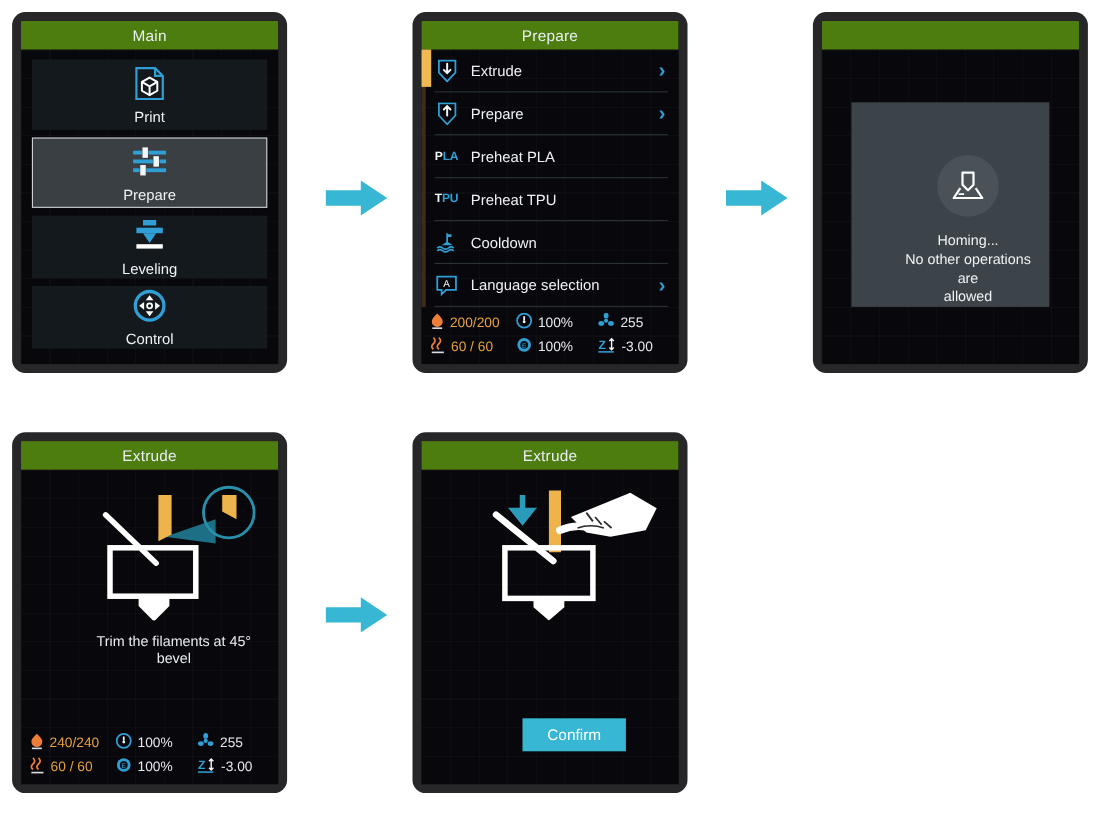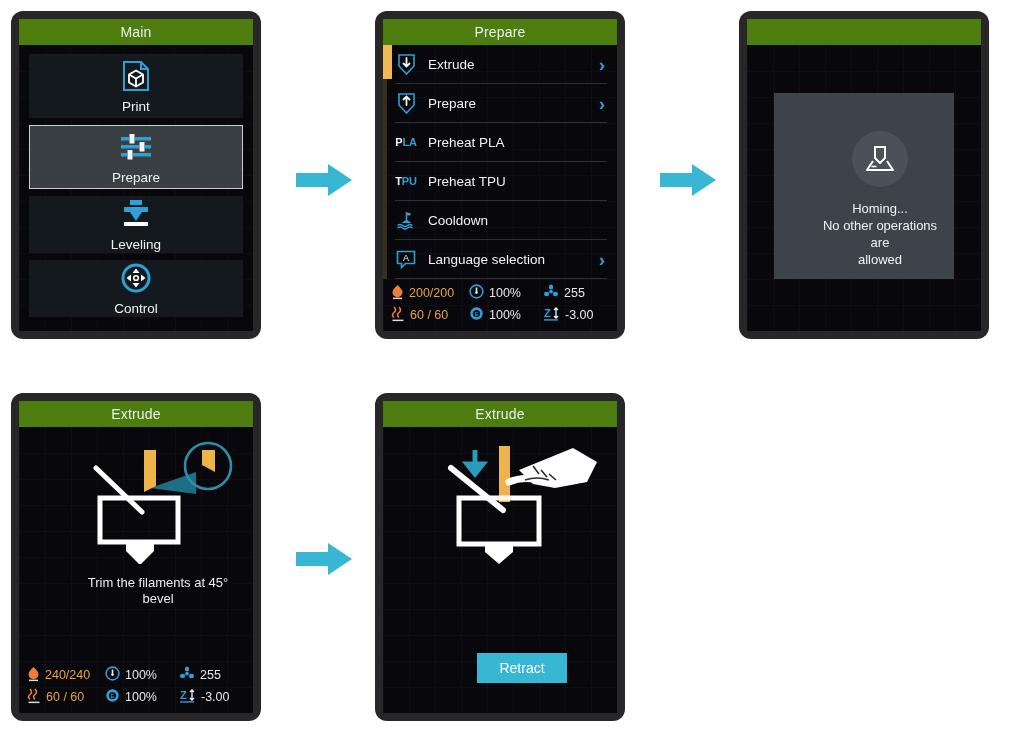--- a/index.html
+++ b/index.html
@@ -125,21 +125,21 @@
     font-size:14px;
     padding:7px 22px;
     border:none;
     cursor:pointer;
   }
 
   
   .homecard{
     position:absolute;left:27px;right:27px;top:48px;bottom:52px;
     background:#3c4449;
-    display:flex;flex-direction:column;align-items:center;justify-content:flex-start;
+    display:flex;flex-direction:column;align-items:center;justify-content:flex-end;
     padding-top:38px;box-sizing:border-box;padding-left:32px;
   }
   .homecircle{
     width:56px;height:56px;border-radius:50%;
     background:#4a5257;
     display:flex;align-items:center;justify-content:center;
   }
   .hometext{color:#eef2f5;font-size:13px;text-align:center;line-height:1.3;margin-top:14px;padding:0 8px;}
 
   
@@ -502,19 +502,19 @@
               <path d="M72 46 q14 -6 28 -2 q10 3 16 1" stroke="#ffffff" stroke-width="7" fill="none" stroke-linecap="round"></path>
               <path d="M96 30 l6 8 M104 34 l6 7 M112 38 l7 6" stroke="#2a2a2a" stroke-width="1.6" fill="none"></path>
               <path d="M88 44 q12 -4 24 0" stroke="#2a2a2a" stroke-width="1.4" fill="none"></path>
 
               <path d="M14 32 L66 74" stroke="#ffffff" stroke-width="6" stroke-linecap="round"></path>
 
               <rect x="22" y="62" width="80" height="46" fill="none" stroke="#ffffff" stroke-width="5"></rect>
               <path d="M48 108 h28 v8 l-14 12 l-14 -12 z" fill="#ffffff"></path>
             </svg>
           </div>
-          <button class="confirm">Retract</button>
+          <button class="confirm">Confirm</button>
         </div>
       </div>
     </div>
   </div>
 
 </div>
 
 </body></html>

